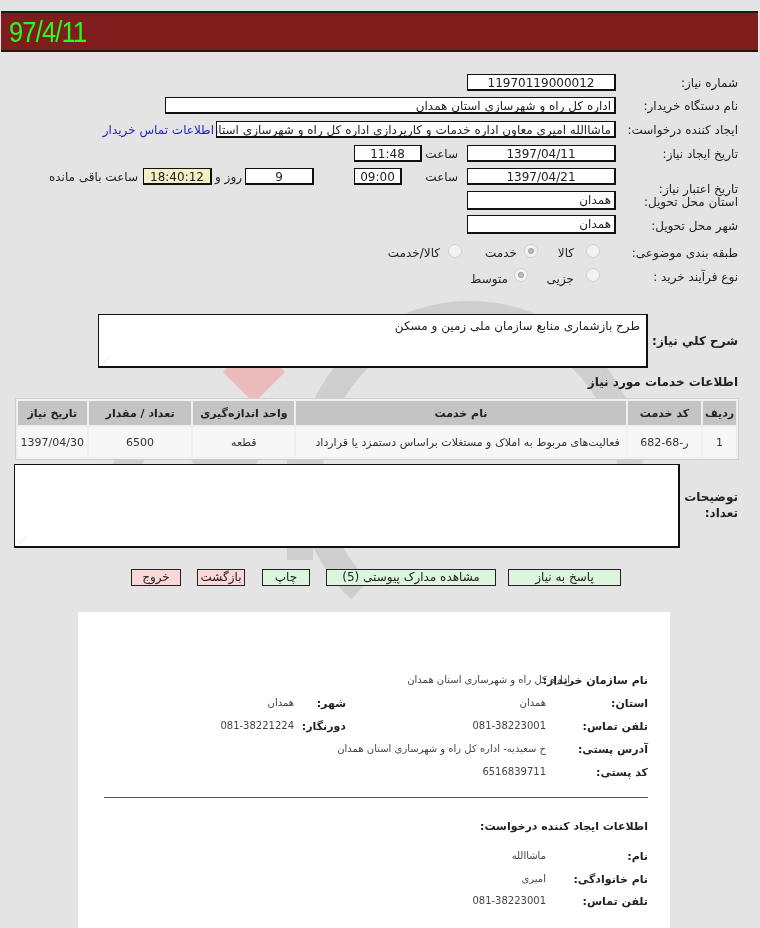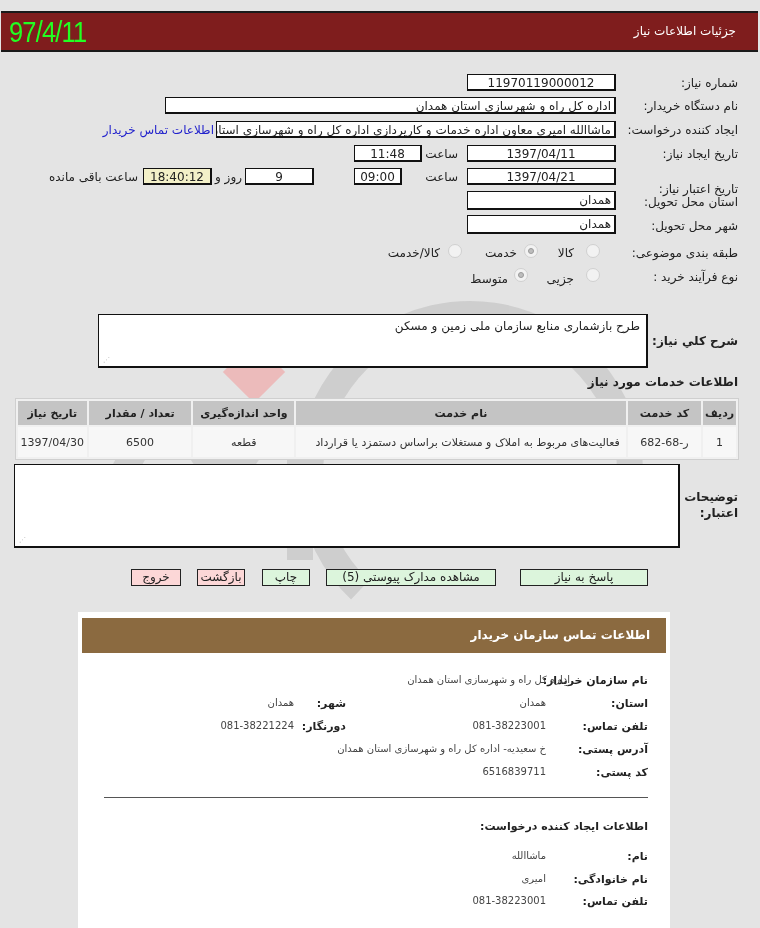--- a/index.html
+++ b/index.html
@@ -58,21 +58,20 @@
   <g fill="none" stroke="#bdbdbd" stroke-width="26" opacity="0.55">
     <path d="M 300 320 A 160 160 0 1 1 560 260"></path>
     <path d="M 60 210 q 40 -90 80 -30 q 30 50 60 -20"></path>
     <path d="M 240 150 l 0 140"></path>
   </g>
   <rect x="172" y="80" width="44" height="44" fill="#f2a0a0" opacity="0.6" transform="rotate(45 194 102)"></rect>
 </svg>
 
 <div class="abs topbar">
   <span class="date">97/4/11</span>
-  <span class="title">جزئیات اطلاعات نیاز</span>
 </div>
 
 <div class="abs lbl" style="right:22px;top:76px;">شماره نیاز:</div>
 <div class="abs box" style="left:467px;top:74px;width:149px;">11970119000012</div>
 
 <div class="abs lbl" style="right:22px;top:99px;">نام دستگاه خریدار:</div>
 <div class="abs box rtl" style="left:165px;top:97px;width:451px;">اداره کل راه و شهرسازی استان همدان</div>
 
 <div class="abs lbl" style="right:22px;top:123px;">ایجاد کننده درخواست:</div>
 <div class="abs box rtl" style="left:216px;top:121px;width:400px;">ماشاالله امیری معاون اداره خدمات و کارپردازی  اداره کل راه و شهرسازی استان همدان</div>
@@ -137,35 +136,32 @@
       <td>6500</td>
       <td>قطعه</td>
       <td style="text-align:right;padding-right:6px;line-height:13px;">فعالیت‌های مربوط به املاک و مستغلات براساس دستمزد یا قرارداد</td>
       <td>ر-68-682</td>
       <td>1</td>
     </tr>
   </tbody>
 </table>
 
 <div class="abs bold" style="right:22px;top:490px;font-size:12px;">توضیحات</div>
-<div class="abs bold" style="right:22px;top:506px;font-size:12px;">اعتبار:</div>
+<div class="abs bold" style="right:22px;top:506px;font-size:12px;">تعداد:</div>
 <div class="abs textarea" style="left:14px;top:464px;width:666px;height:84px;">
   <div class="grip">⋰</div>
 </div>
 
-<div class="abs btn green" style="left:520px;top:569px;width:128px;">پاسخ به نیاز</div>
+<div class="abs btn green" style="left:508px;top:569px;width:113px;">پاسخ به نیاز</div>
 <div class="abs btn green" style="left:326px;top:569px;width:170px;">مشاهده مدارک پیوستی (5)</div>
 <div class="abs btn green" style="left:262px;top:569px;width:48px;">چاپ</div>
 <div class="abs btn red" style="left:197px;top:569px;width:48px;">بازگشت</div>
 <div class="abs btn red" style="left:131px;top:569px;width:50px;">خروج</div>
 
 <div class="abs panel">
-  <div class="panel-head">
-    <span>اطلاعات تماس سازمان خریدار</span>
-  </div>
 
   <div class="abs p-lbl" style="right:22px;top:62px;">نام سازمان خریدار:</div>
   <div class="abs p-val" style="right:100px;top:62px;">اداره کل راه و شهرسازی استان همدان</div>
 
   <div class="abs p-lbl" style="right:22px;top:85px;">استان:</div>
   <div class="abs p-val" style="right:124px;top:85px;">همدان</div>
   <div class="abs p-lbl" style="right:324px;top:85px;">شهر:</div>
   <div class="abs p-val" style="right:376px;top:85px;">همدان</div>
 
   <div class="abs p-lbl" style="right:22px;top:108px;">تلفن تماس:</div>

